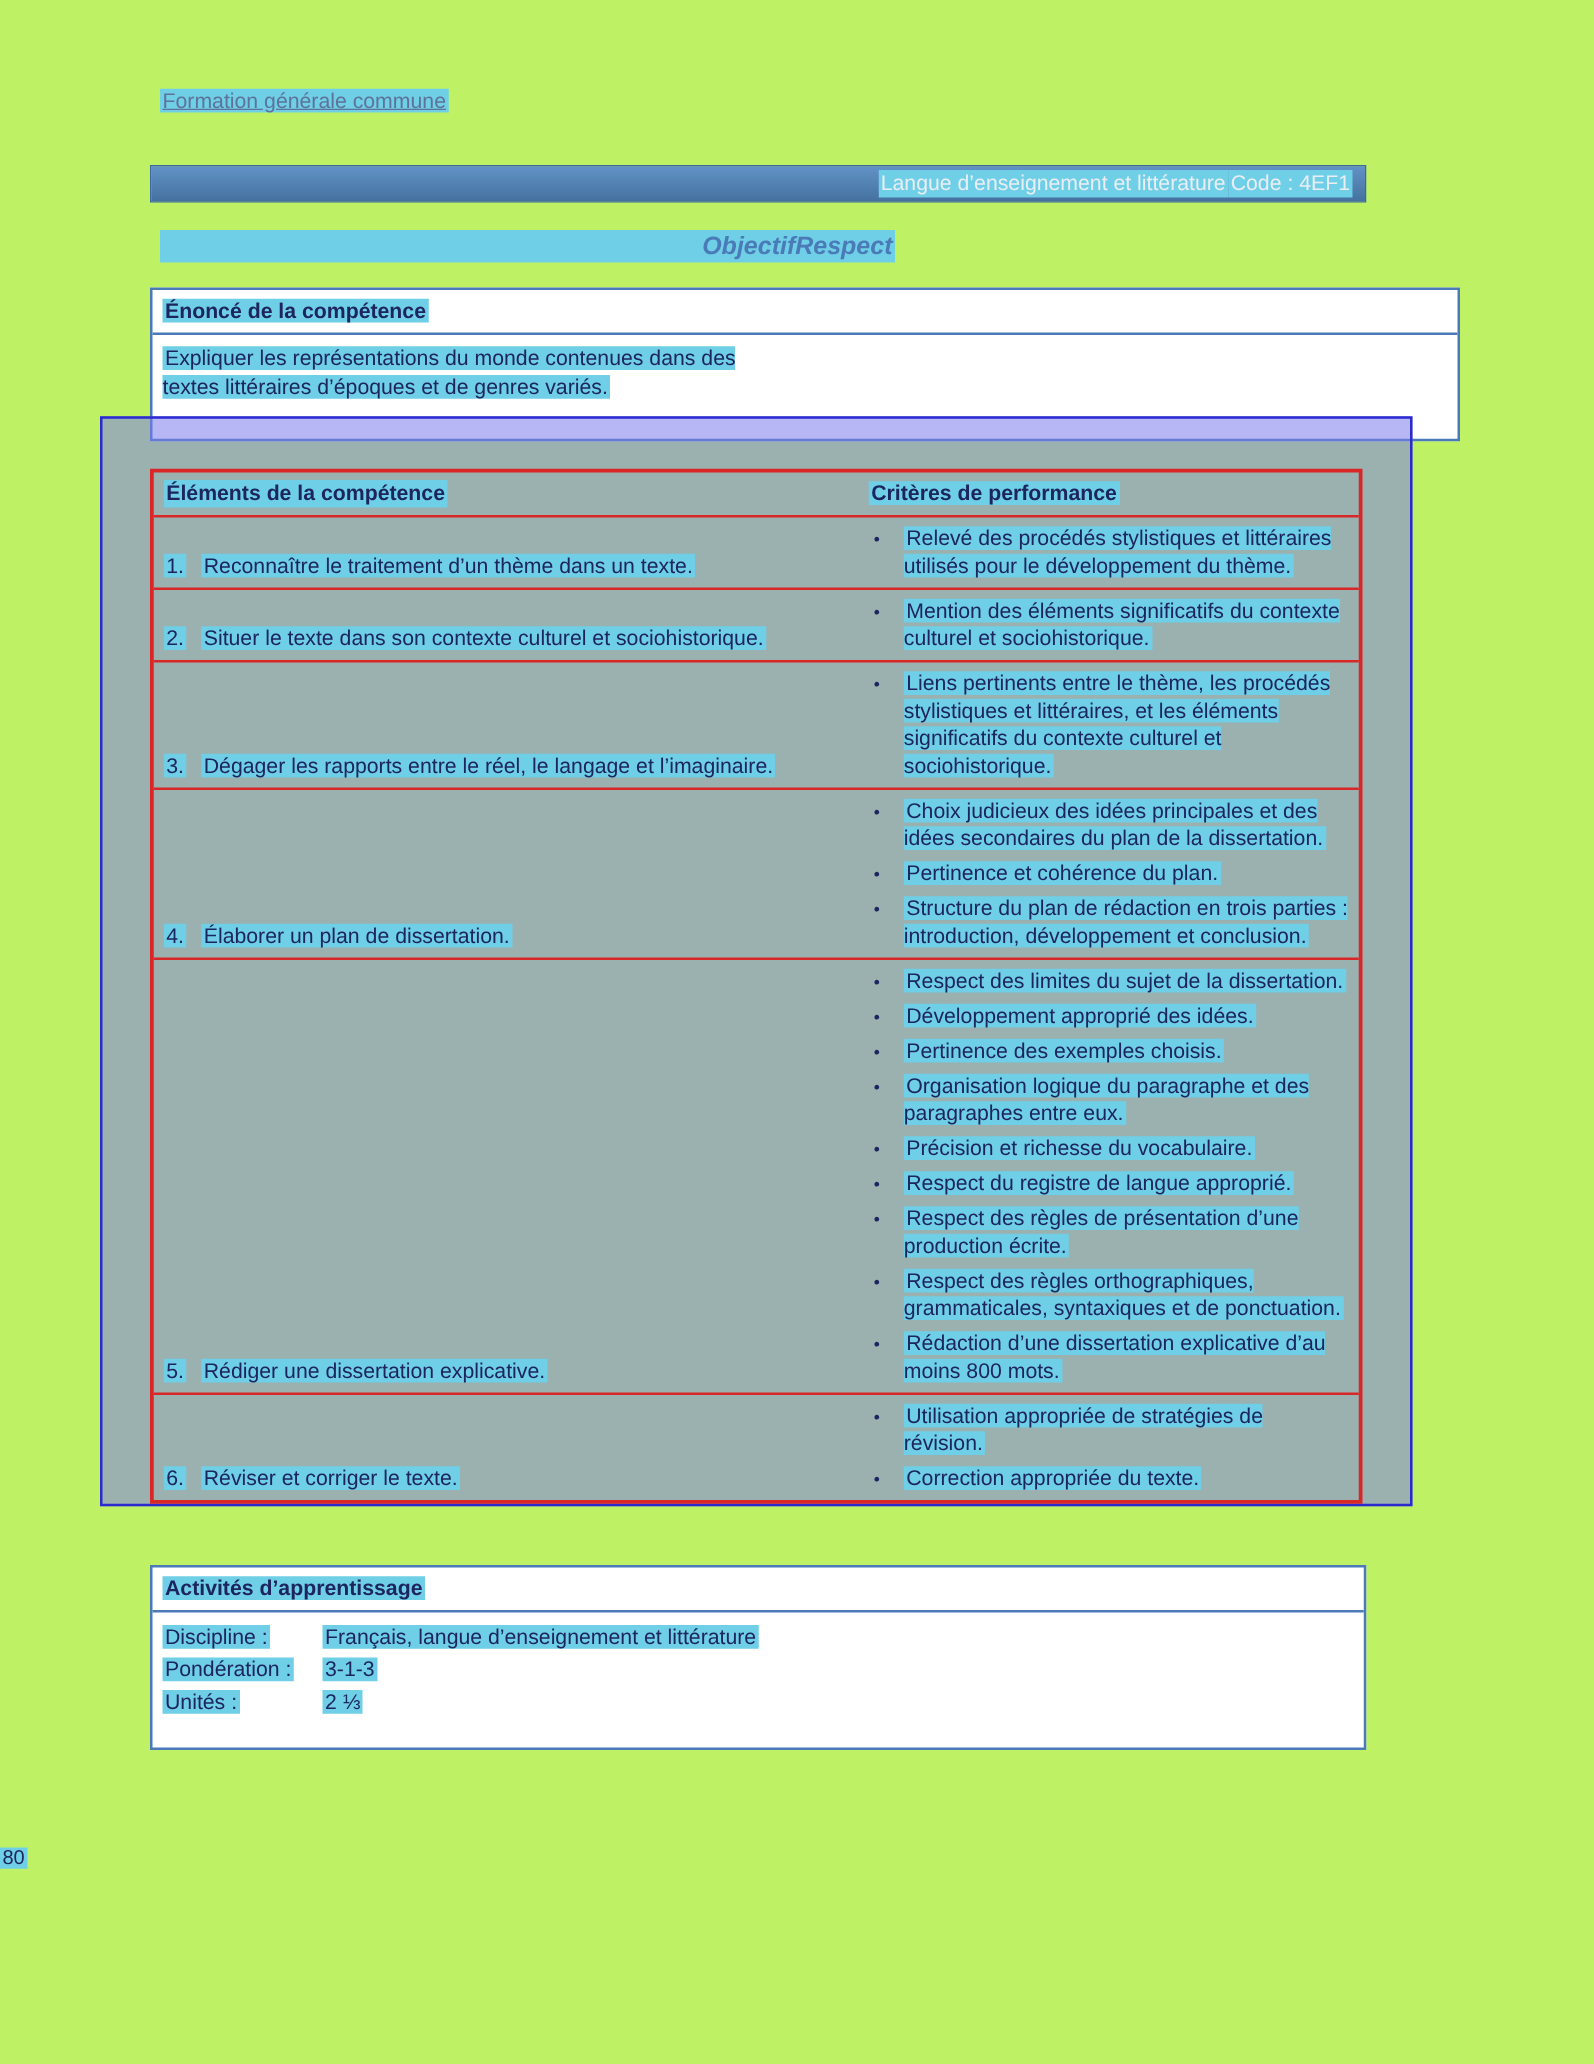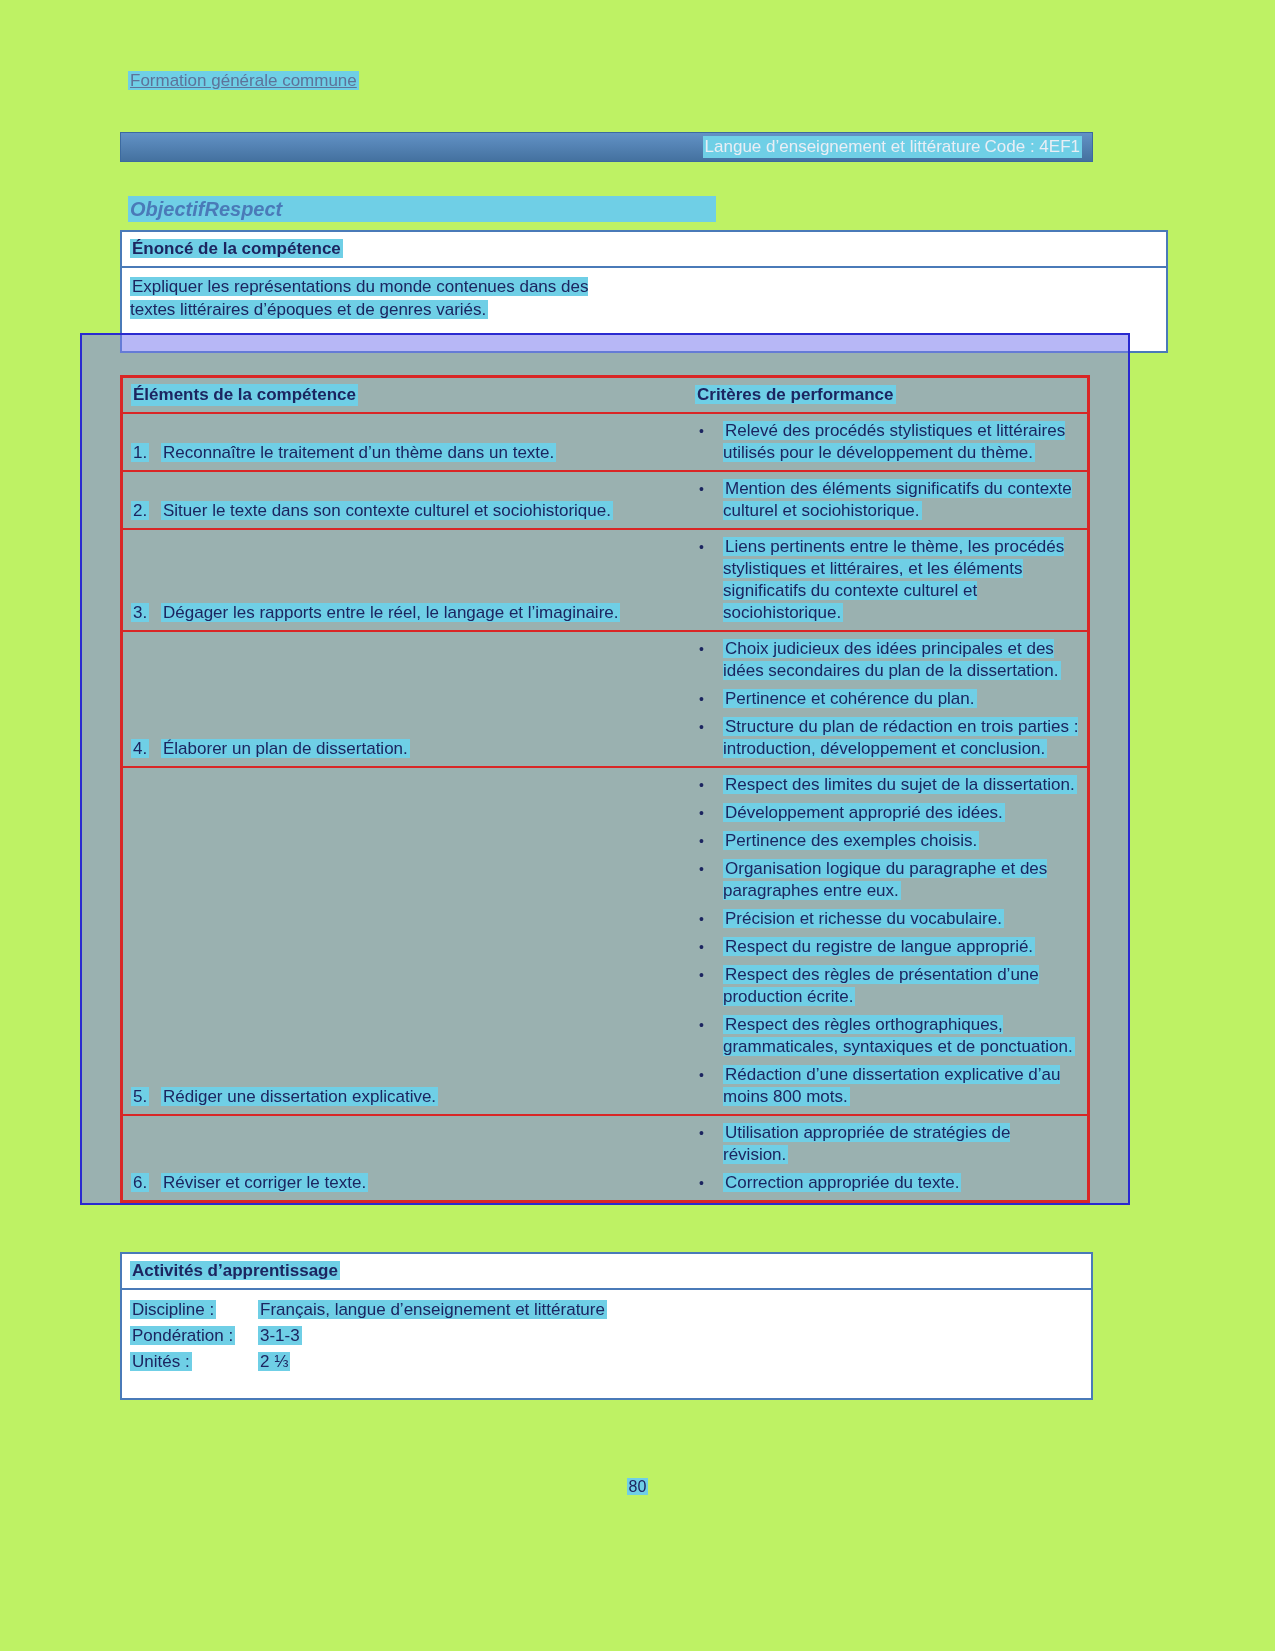--- a/index.html
+++ b/index.html
@@ -21,22 +21,22 @@
 
   .program-label{position:absolute;left:128px;top:70px;font-size:17px;color:#5d739a;
                  text-decoration:underline}
 
   .header-bar{position:absolute;left:120px;top:132px;width:973px;height:30px;
               background:linear-gradient(180deg,var(--bar-top),var(--bar-bottom));
               border:1px solid #3c6aa0;display:flex;justify-content:flex-end;
               align-items:center;padding:0 10px;z-index:1}
   .bar-text{color:#e9eef5;font-size:17px}
 
-  .obj-std{position:absolute;left:128px;top:196px;width:588px;display:flex;
-           justify-content:flex-start;font-size:20px;font-weight:bold;
+  .obj-std{position:absolute;left:128px;top:184px;width:588px;display:flex;
+           justify-content:flex-end;font-size:20px;font-weight:bold;
            font-style:italic;color:var(--steel);line-height:26px}
 
   .enonce-box{position:absolute;left:120px;top:230px;width:1048px;height:123px;
               border:2px solid var(--steel);background:#fff;z-index:1}
   .box-heading{padding:6px 8px;border-bottom:2px solid var(--steel);font-size:17px}
   .enonce-body{padding:7px 8px;width:480px;line-height:23px}
 
   .overlay{position:absolute;left:80px;top:333px;width:1050px;height:872px;
            background:var(--overlay-purple);border:2px solid var(--overlay-border);z-index:2}
 
@@ -54,21 +54,21 @@
           color:var(--text-navy)}
   .crit-text{flex:1}
 
   .activites-box{position:absolute;left:120px;top:1252px;width:973px;height:148px;
                  border:2px solid var(--steel);background:#fff;z-index:1}
   .activites-body{padding:7px 8px}
   .act-row{display:flex;line-height:26px}
   .act-label{flex:none;width:128px}
   .act-value{flex:1}
 
-  .footer{position:absolute;left:0;right:0;top:1476px;text-align:center;font-size:16px}
+  .footer{position:absolute;left:0;right:0;top:1476px;font-size:16px}
 </style>
 </head>
 <body>
 
 <div class="page">
 
   <div class="program-label">
     <span class="hl">Formation générale commune</span>
   </div>
 

